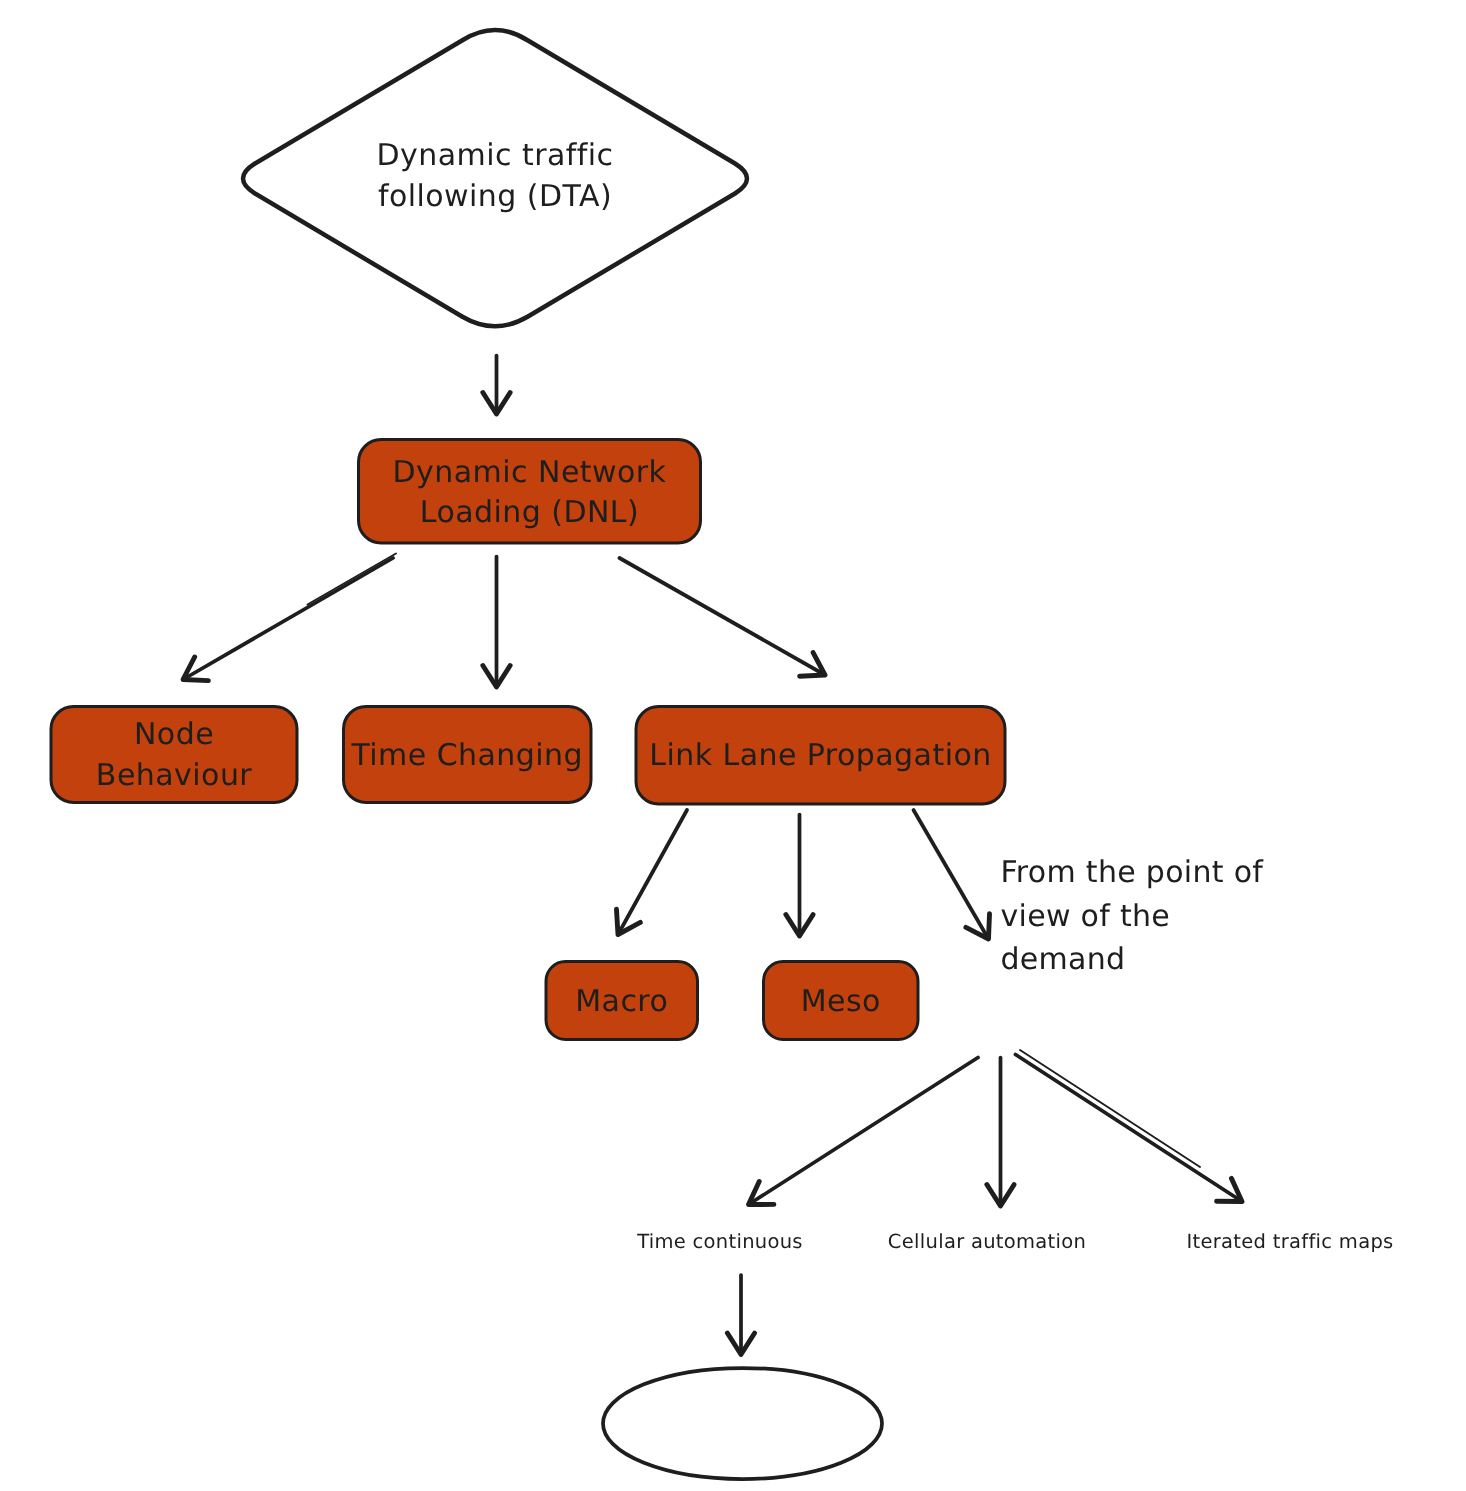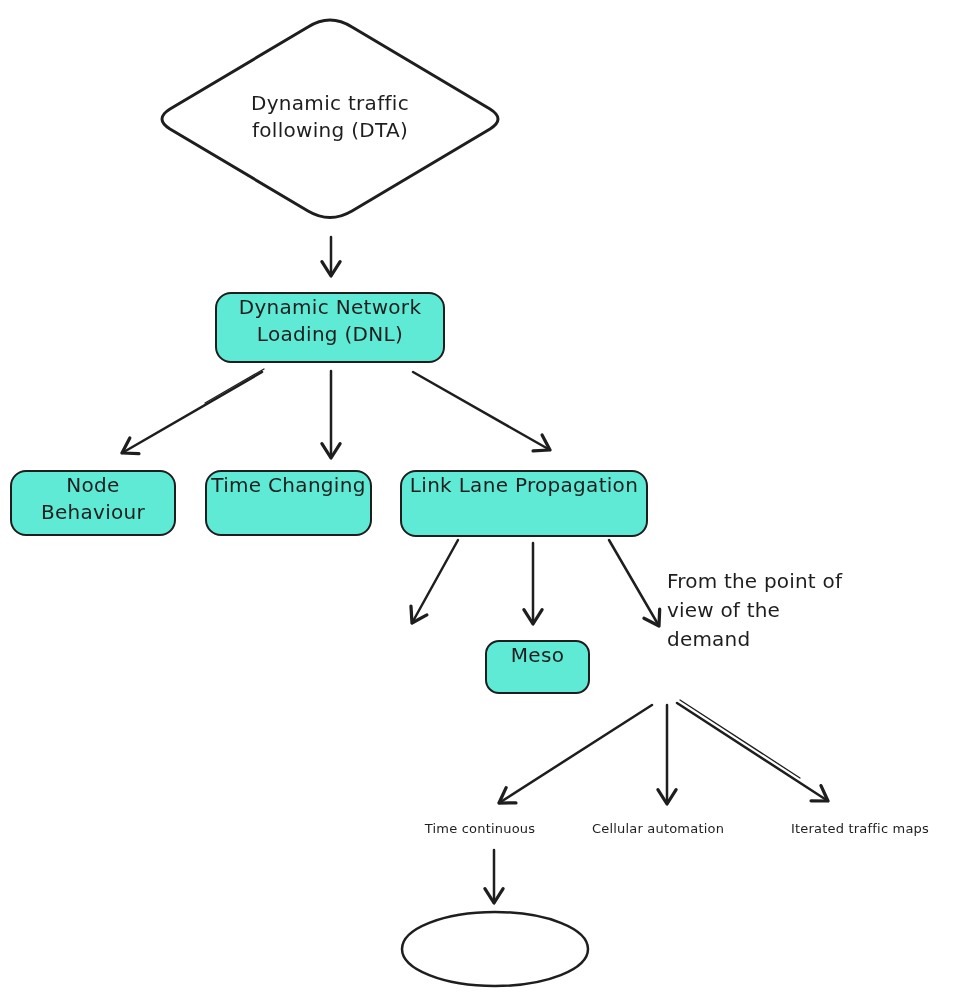--- a/index.html
+++ b/index.html
@@ -21,29 +21,30 @@
     left: 0;
     top: 0;
     width: 977px;
     height: 994px;
   }
   .node-box {
     position: absolute;
     box-sizing: border-box;
     border: 2.5px solid #1e1e1e;
     border-radius: 16px;
-    background: #5eead4;
+    background: #c2410c;
     display: flex;
-    align-items: flex-start;
+    align-items: center;
     justify-content: center;
     text-align: center;
     font-size: 20px;
     letter-spacing: 0.3px;
     line-height: 1.35;
     white-space: pre-line;
+    margin-left: 23px;
   }
   .floating-label {
     position: absolute;
     text-align: center;
     font-size: 13px;
     letter-spacing: 0.2px;
     line-height: 1.45;
     white-space: pre-line;
   }
   .shape-label {
@@ -124,20 +125,23 @@
   <div id="node-behaviour" class="node-box">
     <span>Node Behaviour</span>
   </div>
   <div id="node-lane" class="node-box">
     <span>Time Changing</span>
   </div>
   <div id="node-lfp" class="node-box">
     <span>Link Lane Propagation</span>
   </div>
 
+  <div id="node-macro" class="node-box">
+    <span>Macro</span>
+  </div>
   <div id="node-meso" class="node-box">
     <span>Meso</span>
   </div>
 
   <div id="label-annotation" class="annotation">From the point of
 view of the demand</div>
 
   <div id="label-time" class="floating-label">Time continuous</div>
   <div id="label-cellular" class="floating-label">Cellular automation</div>
   <div id="label-iterated" class="floating-label">Iterated traffic maps</div>

